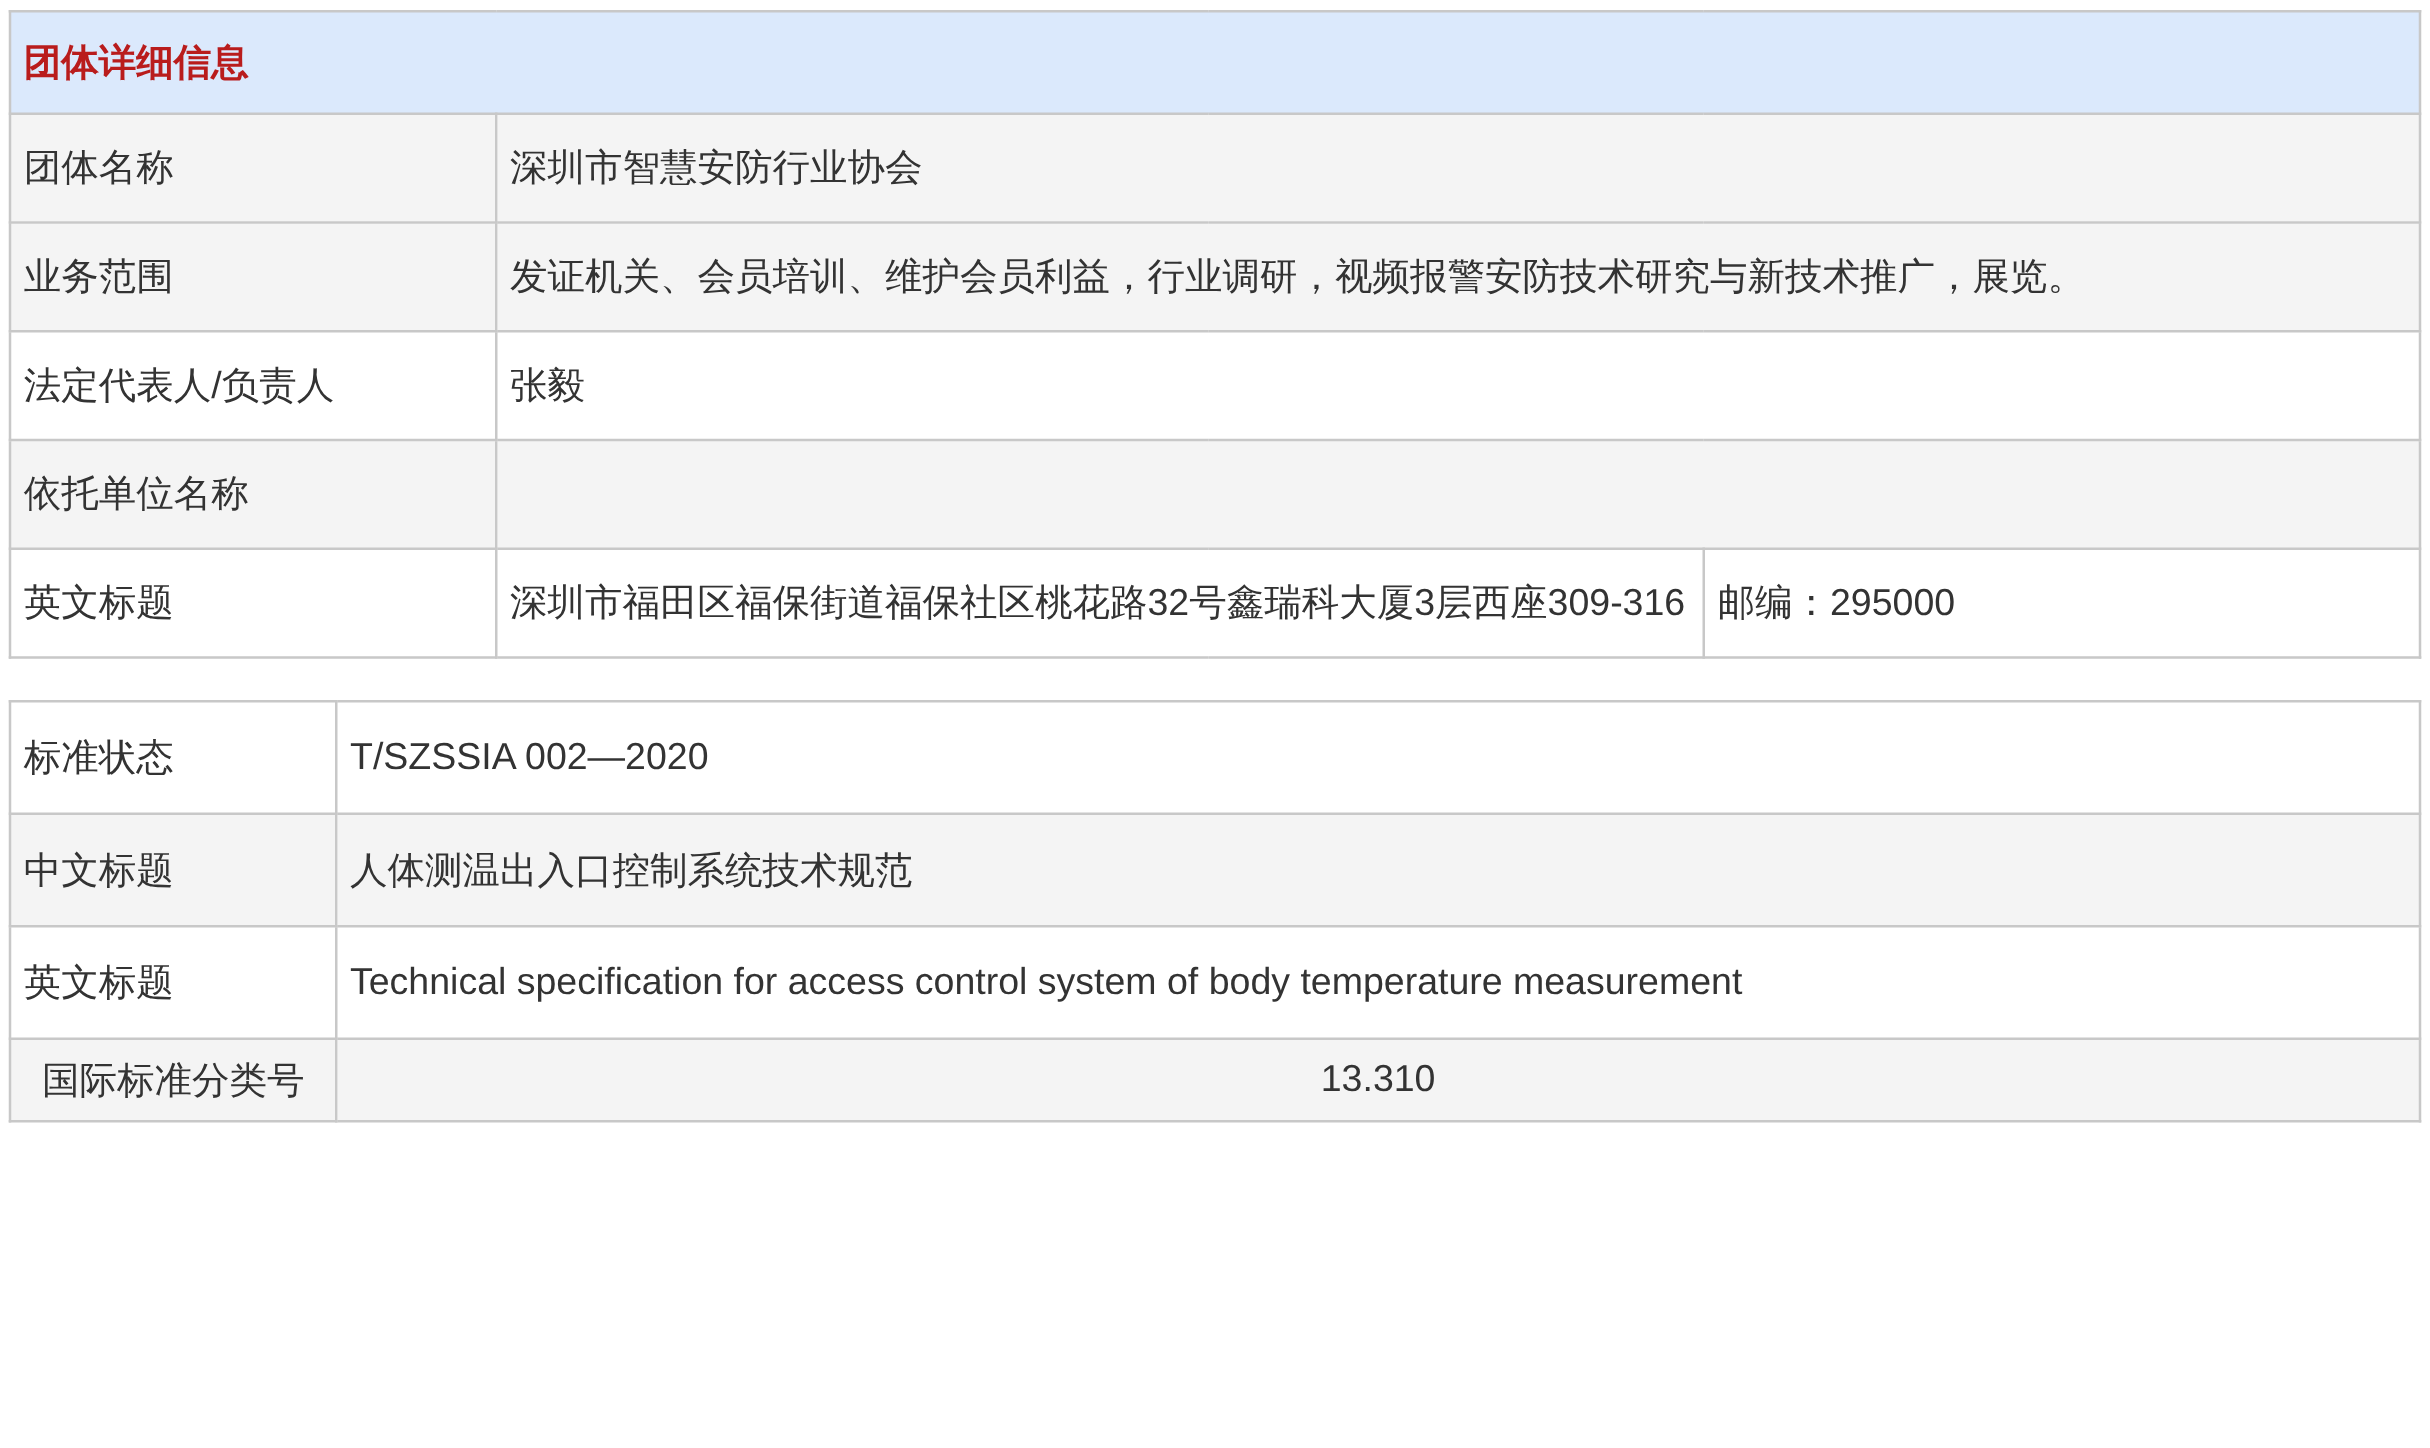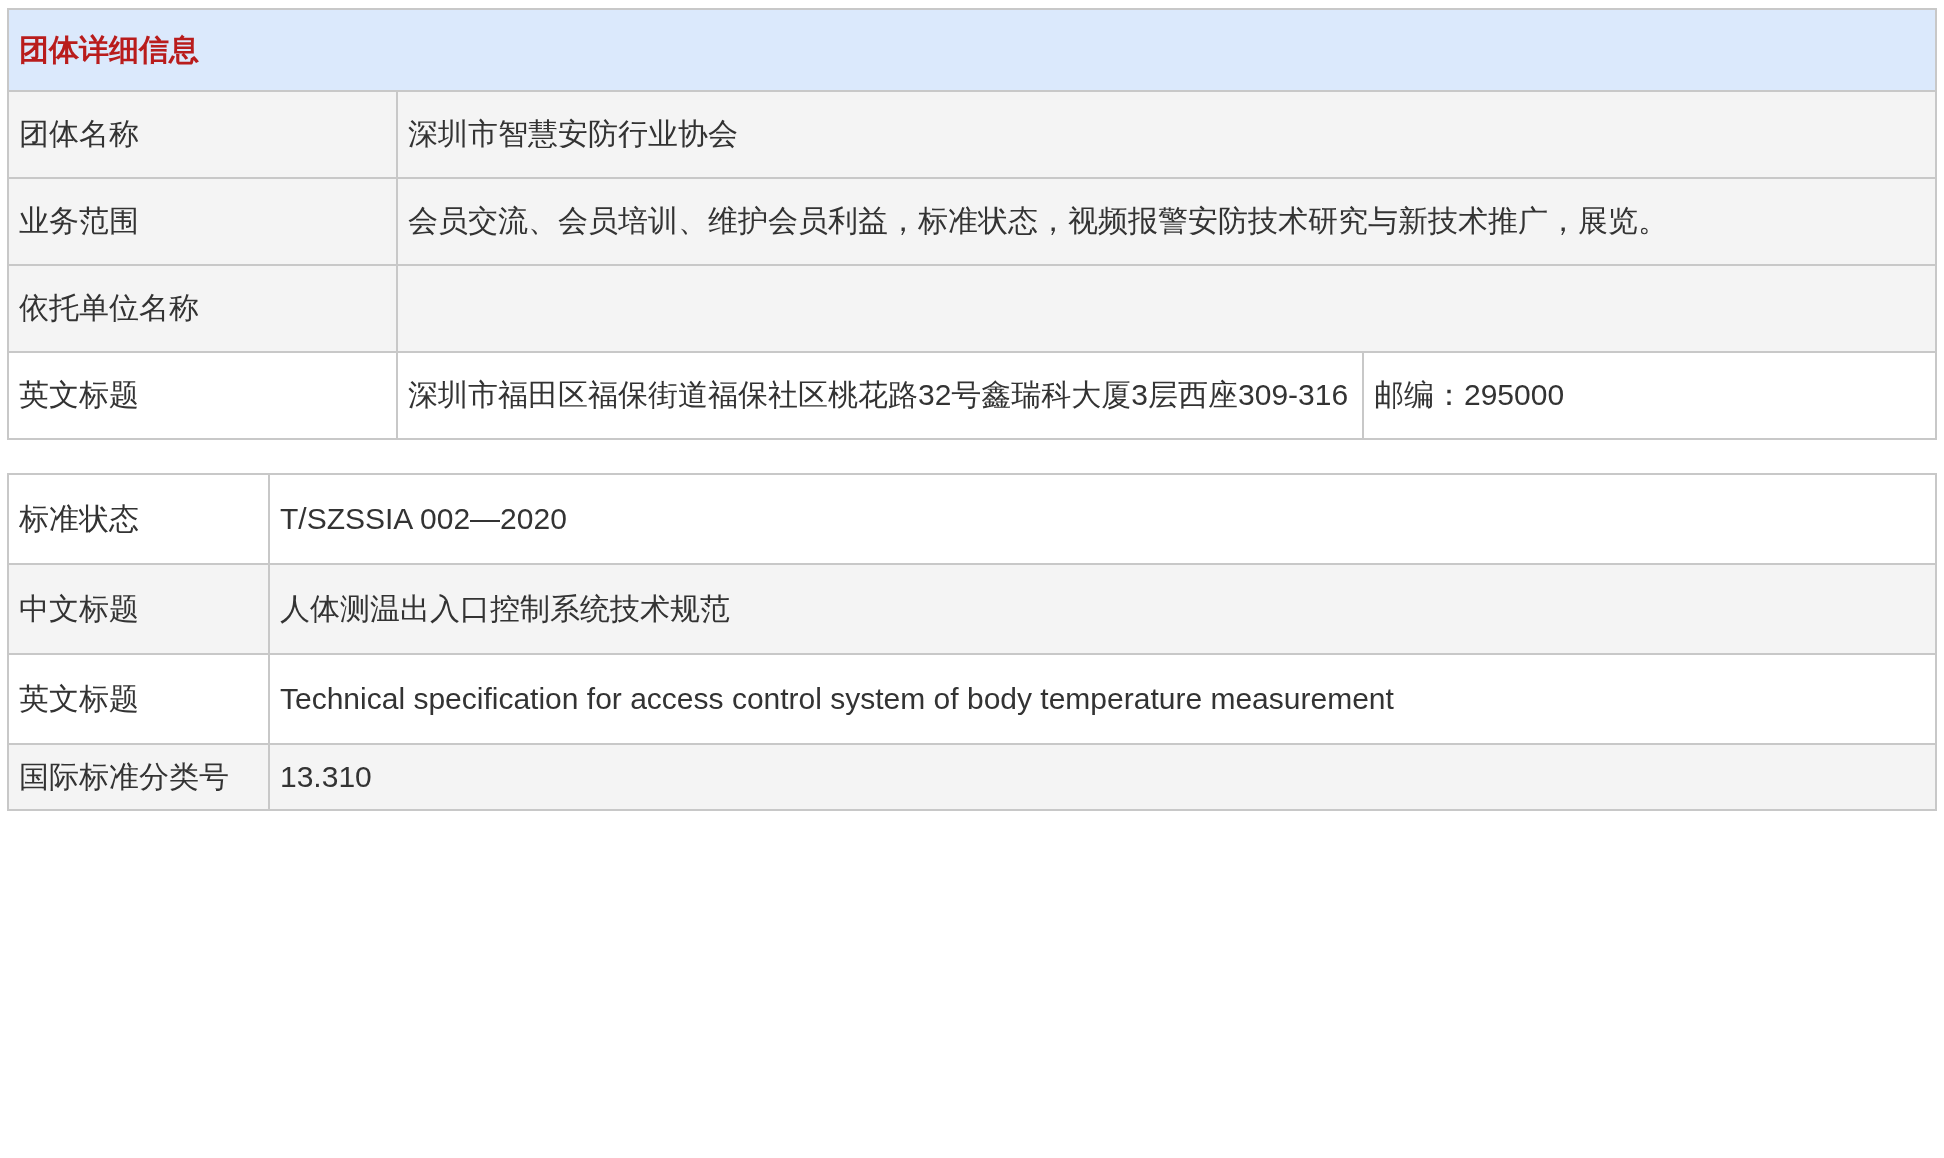--- a/index.html
+++ b/index.html
@@ -43,21 +43,21 @@
     white-space: nowrap;
     overflow: hidden;
     background: #ffffff;
   }
   .info-table tr.shaded td {
     background: #f4f4f4;
   }
   
   #group-table td { height: 85px; }
   #standard-table td { height: 88px; }
-  #standard-table tr.last-row td { height: 64px; }
+  #standard-table tr.last-row td { height: 64px; text-align: center; }
 </style>
 </head>
 <body>
 
 <div class="wrap">
 
   <table class="info-table" id="group-table">
     <colgroup>
       <col style="width:389px">
       <col style="width:570px">
@@ -67,21 +67,25 @@
     <tbody>
         <tr>
       <th class="section-header" colspan="4">团体详细信息</th>
     </tr>
     <tr class="shaded">
       <td>团体名称</td>
       <td colspan="3">深圳市智慧安防行业协会</td>
     </tr>
     <tr class="shaded">
       <td>业务范围</td>
-      <td colspan="3">会员交流、会员培训、维护会员利益，标准状态，视频报警安防技术研究与新技术推广，展览。</td>
+      <td colspan="3">发证机关、会员培训、维护会员利益，行业调研，视频报警安防技术研究与新技术推广，展览。</td>
+    </tr>
+    <tr>
+      <td>法定代表人/负责人</td>
+      <td colspan="3">张毅</td>
     </tr>
     <tr class="shaded">
       <td>依托单位名称</td>
       <td colspan="3"></td>
     </tr>
     <tr>
       <td>英文标题</td>
       <td colspan="2">深圳市福田区福保街道福保社区桃花路32号鑫瑞科大厦3层西座309-316</td>
       <td>邮编：295000</td>
     </tr>

